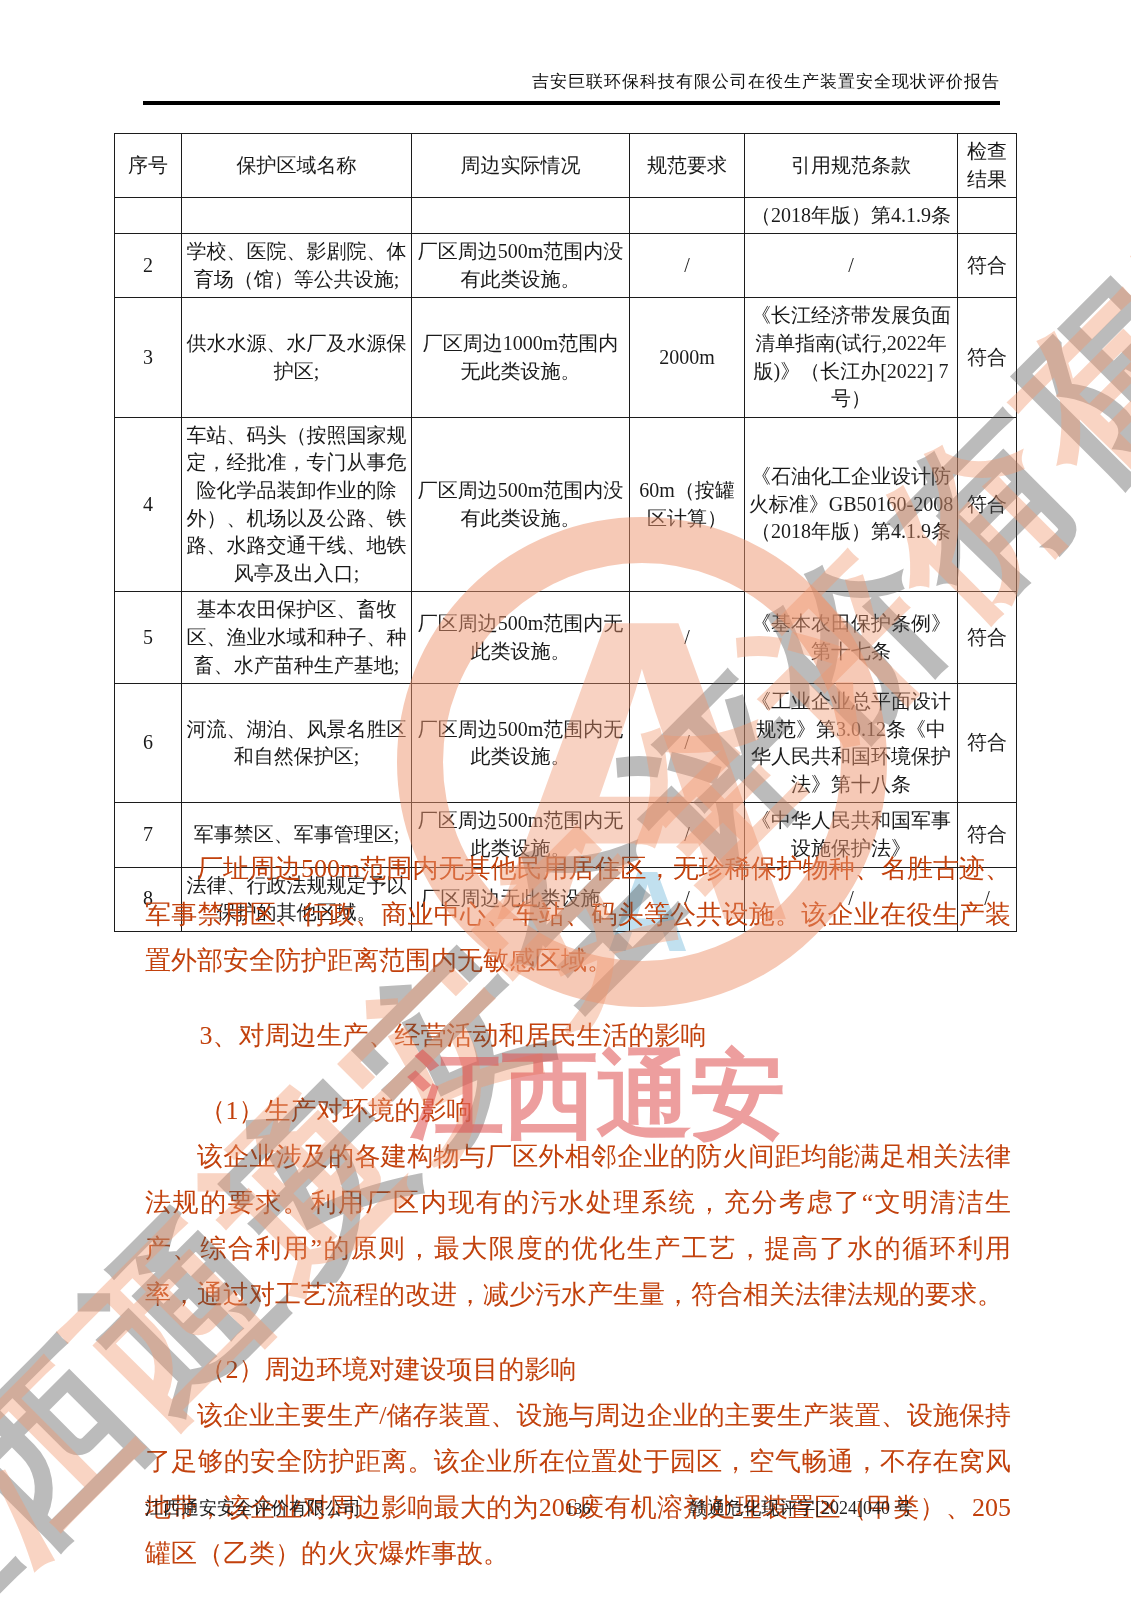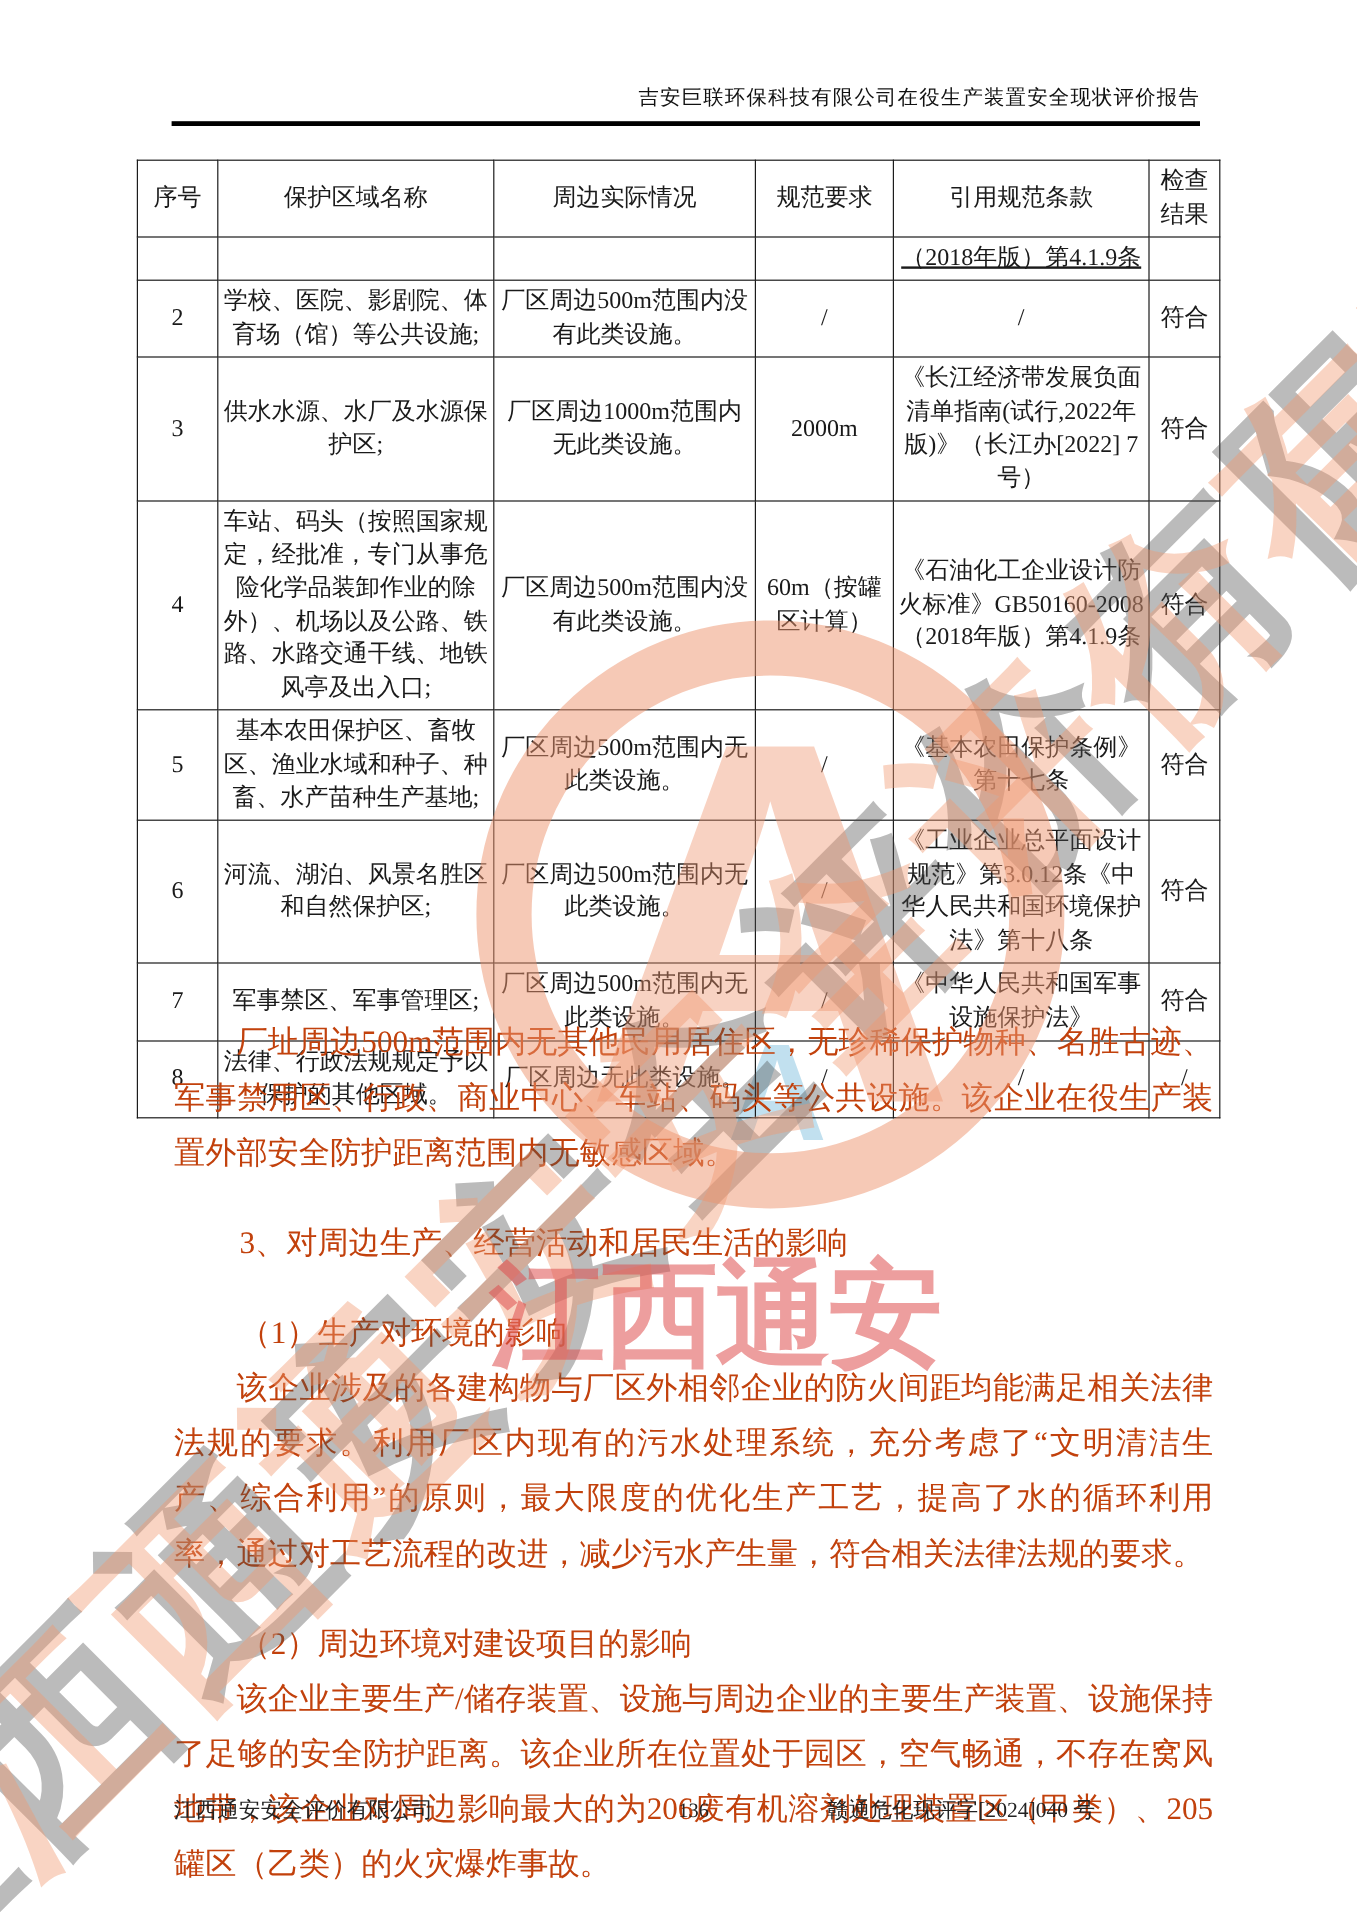--- a/index.html
+++ b/index.html
@@ -32,21 +32,21 @@
   col.c-ref    { width:213px; }
   col.c-res    { width:59px; }
   th, td {
     border:1.6px solid #1c1c1c;
     font-size:20px; font-weight:normal;
     text-align:center; vertical-align:middle;
     line-height:1.38; padding:4px 3px;
     word-break:break-all;
   }
   thead th { height:57px; }
-  tbody tr:first-child td { height:36px; padding:1px 2px;text-decoration:underline; }
+  tbody tr:first-child td { height:36px; padding:1px 2px; }
 
   
   .body-text {
     position:absolute; left:145px; top:846px; width:866px; z-index:2;
     font-size:26px; line-height:46px; text-align:justify; color:#c2410c;
   }
   .body-text p { text-indent:2em; margin:0; }
   .body-text p.heading { text-indent:2.1em; text-align:left;margin-top:29px; }
 
   

